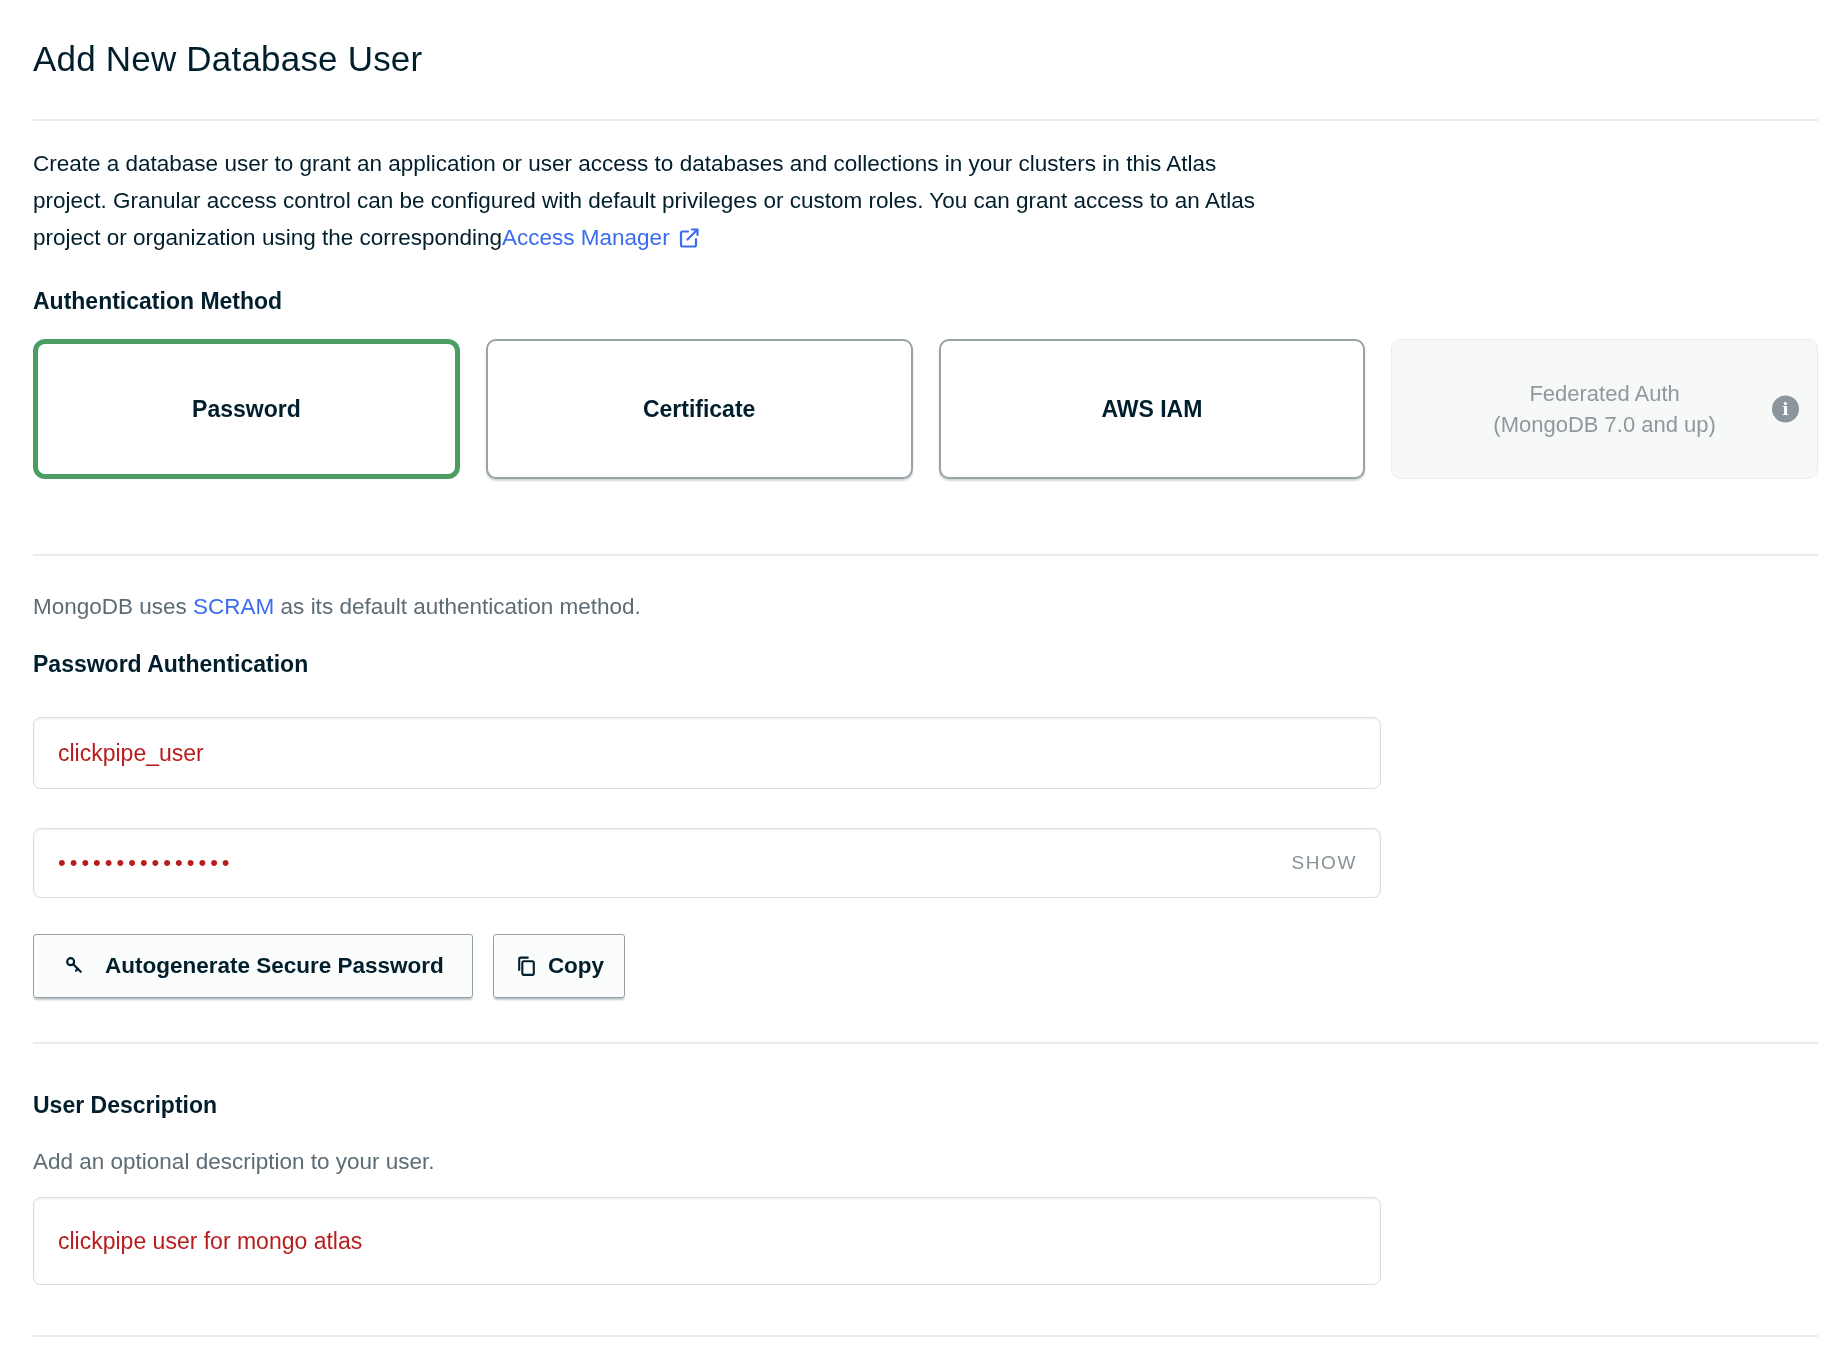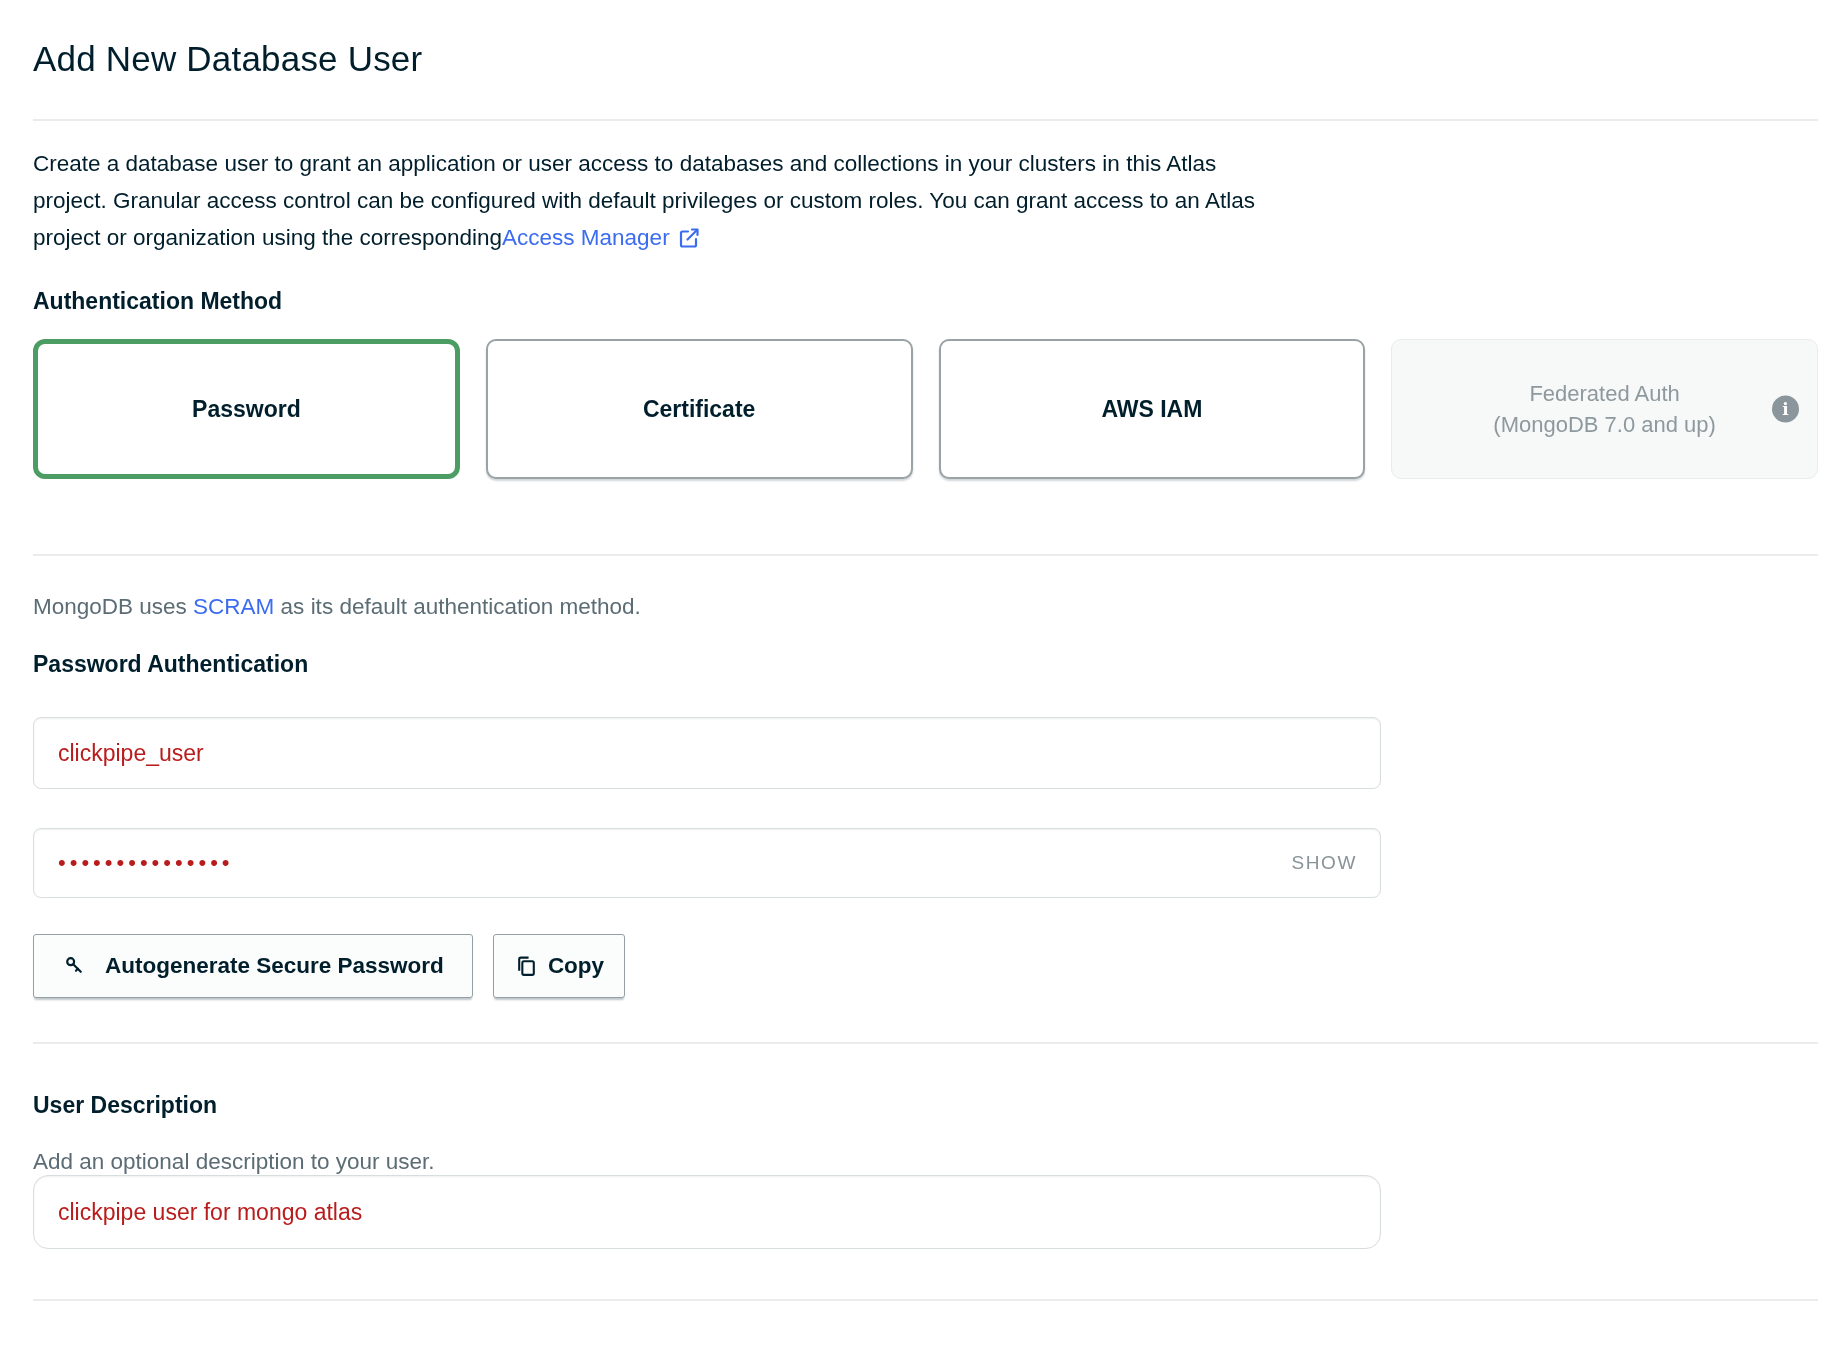--- a/index.html
+++ b/index.html
@@ -52,21 +52,21 @@
               font-family: "Liberation Sans", sans-serif; cursor: pointer; }
 
   .btn-row { margin-top: 36px; display: flex; gap: 20px; align-items: center; }
   .btn { display: inline-flex; align-items: center; height: 64px; border: 1.6px solid #94A0A4; border-radius: 3px;
          background: #FBFCFC; font-size: 22.5px; font-weight: 700; color: #001E2B; cursor: pointer;
          font-family: "Liberation Sans", sans-serif; box-shadow: 0 2.5px 2px -1px rgba(0,30,43,0.25); }
   .btn-autogen { padding: 0 28px; gap: 17px; }
   .btn-copy { padding: 0 20px; gap: 9px; }
 
   .helper-text { margin-top: 28px; font-size: 22.5px; line-height: 27px; color: #5C6C75; }
-  .desc-input { height: 74px; border-radius: 15px; }
+  .desc-input { margin-top: 22px; height: 88px; }
 </style>
 </head>
 <body>
 
 <div class="container">
 
   <h1 class="page-title">Add New Database User</h1>
 
   <hr class="divider d1">
 

